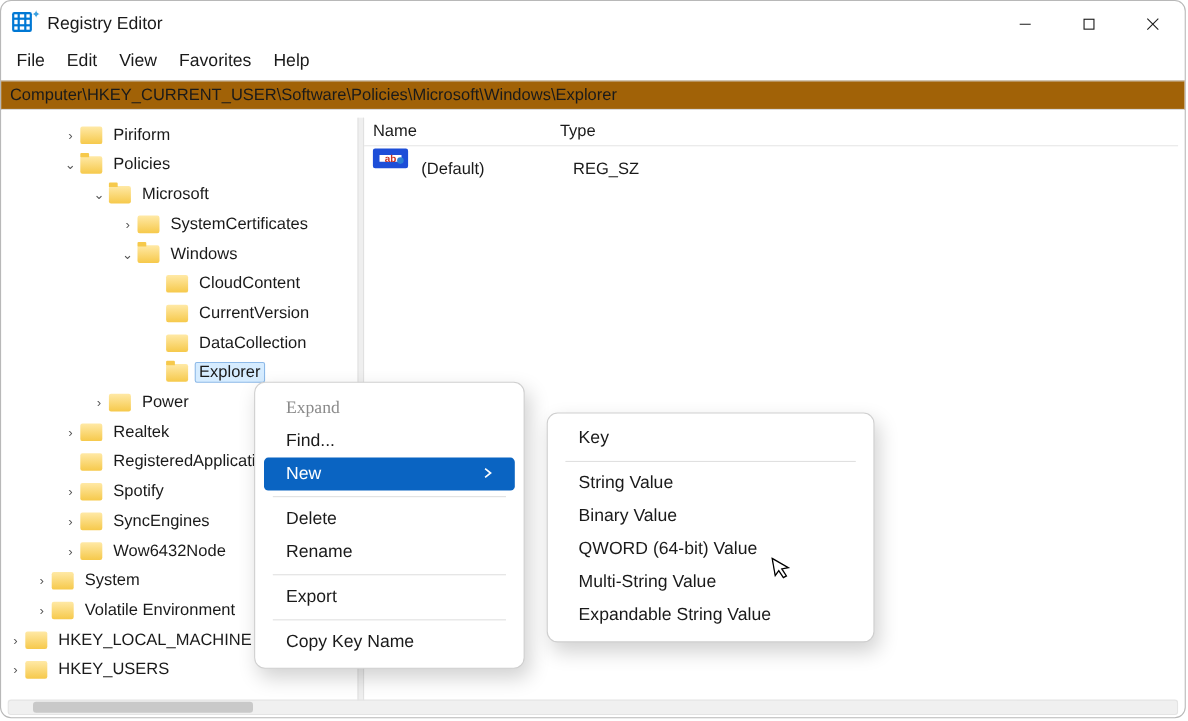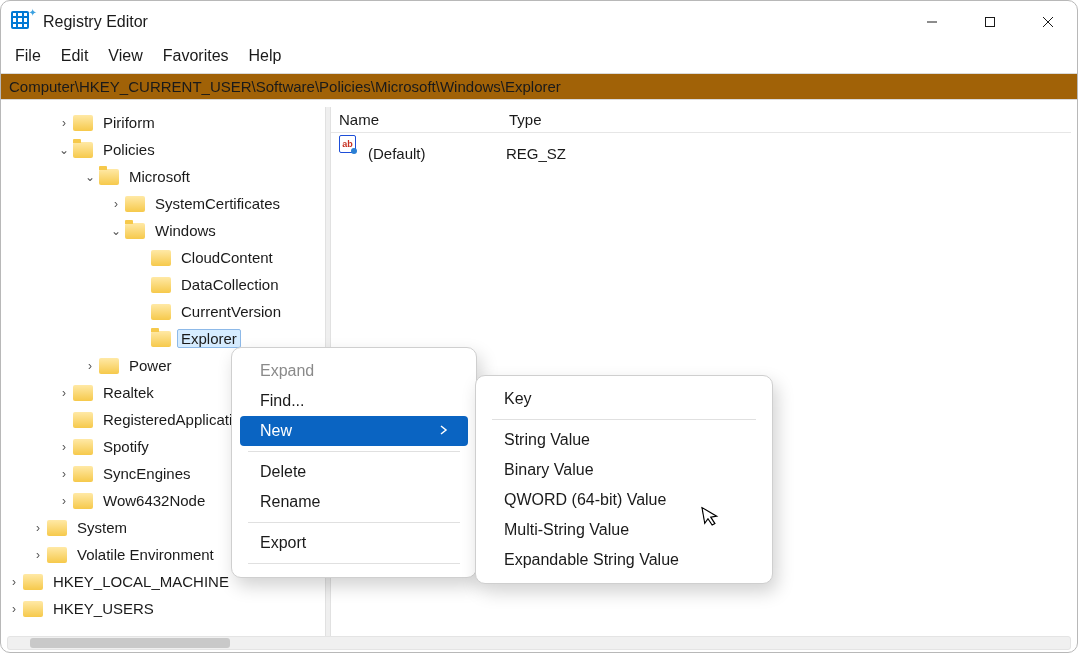--- a/index.html
+++ b/index.html
@@ -134,22 +134,22 @@
   }
   .col { padding: 4px 8px; }
   .col-name { width: 170px;}
   .col-type { width: 180px;}
   .col-data { flex:1;}
   .list-row {
     display:flex; align-items:center;
     padding: 2px 0;
   }
   .val-icon {
-    width:17px; height:18px; margin: 0 4px 18px 8px;
-    background:#fff; border:1px solid #1d4ed8; border-radius:2px;
+    width:32px; height:18px; margin: 0 4px 18px 8px;
+    background:#fff; border:6px solid #1d4ed8; border-radius:2px;
     display:flex;align-items:center;justify-content:center;
     font-size:9px; font-weight:bold; color:#c73020;
     position:relative;
   }
   .val-icon::after{content:""; position:absolute; right:-2px; bottom:-2px; width:6px;height:6px;border-radius:50%;background:#2a7fd4;}
   .list-row .cell { padding: 2px 8px;}
   .cell-name{width:170px;} .cell-type{width:180px;} .cell-data{flex:1;}
 
   
   .h-scroll {
@@ -172,28 +172,28 @@
     font-size:16px;
     z-index: 50;
   }
   .ctx .item {
     padding: 6px 20px;
     margin: 0 4px;
     border-radius:4px;
     display:flex; align-items:center;
     position:relative;
   }
-  .ctx .item.disabled { color:#8a8a8a;}
+  .ctx .item.disabled { color:#8a8a8a;font-family:Liberation Serif, serif;}
   .ctx .item.hl { background:#0a64c2; color:#fff;}
   .ctx .sep { height:1px; background:#e0e0e0; margin:5px 12px;}
   .ctx .arrow {
     margin-left:auto; font-size:12px; padding-left:24px;
   }
   .ctx1 { left:230px; top:346px; width:246px;}
-  .ctx2 { left:474px; top:374px; width:298px;}
+  .ctx2 { left:496px; top:374px; width:298px;}
   .ctx .arrow svg{stroke:currentColor;fill:none;stroke-width:1.5;}
   .cursor {
     position:absolute; left:702px; top:504px; z-index:60;
     font-size:18px; transform: rotate(-10deg);
   }
 </style>
 </head>
 <body>
 
 <div class="window">
@@ -279,26 +279,26 @@
         </div>
 
         <div class="row" style="padding-left:128px">
           <span class="twisty" style="visibility:hidden">·</span>
           <span class="folder"></span>
           <span class="label">CloudContent</span>
         </div>
         <div class="row" style="padding-left:128px">
           <span class="twisty" style="visibility:hidden">·</span>
           <span class="folder"></span>
-          <span class="label">DataCollection</span>
+          <span class="label">CurrentVersion</span>
         </div>
         <div class="row" style="padding-left:128px">
           <span class="twisty" style="visibility:hidden">·</span>
           <span class="folder"></span>
-          <span class="label">CurrentVersion</span>
+          <span class="label">DataCollection</span>
         </div>
         <div class="row selected" style="padding-left:128px">
           <span class="twisty" style="visibility:hidden">·</span>
           <span class="folder open"></span>
           <span class="label">Explorer</span>
         </div>
 
         <div class="row" style="padding-left:76px">
           <span class="twisty">›</span>
           <span class="folder"></span>
@@ -395,20 +395,23 @@
       <span>Delete</span>
     </div>
     <div class="item">
       <span>Rename</span>
     </div>
     <div class="sep"></div>
     <div class="item">
       <span>Export</span>
     </div>
     <div class="sep"></div>
+    <div class="item">
+      <span>Copy Key Name</span>
+    </div>
   </div>
 
   <div class="ctx ctx2">
     <div class="item">
       <span>Key</span>
     </div>
     <div class="sep"></div>
     <div class="item">
       <span>String Value</span>
     </div>

